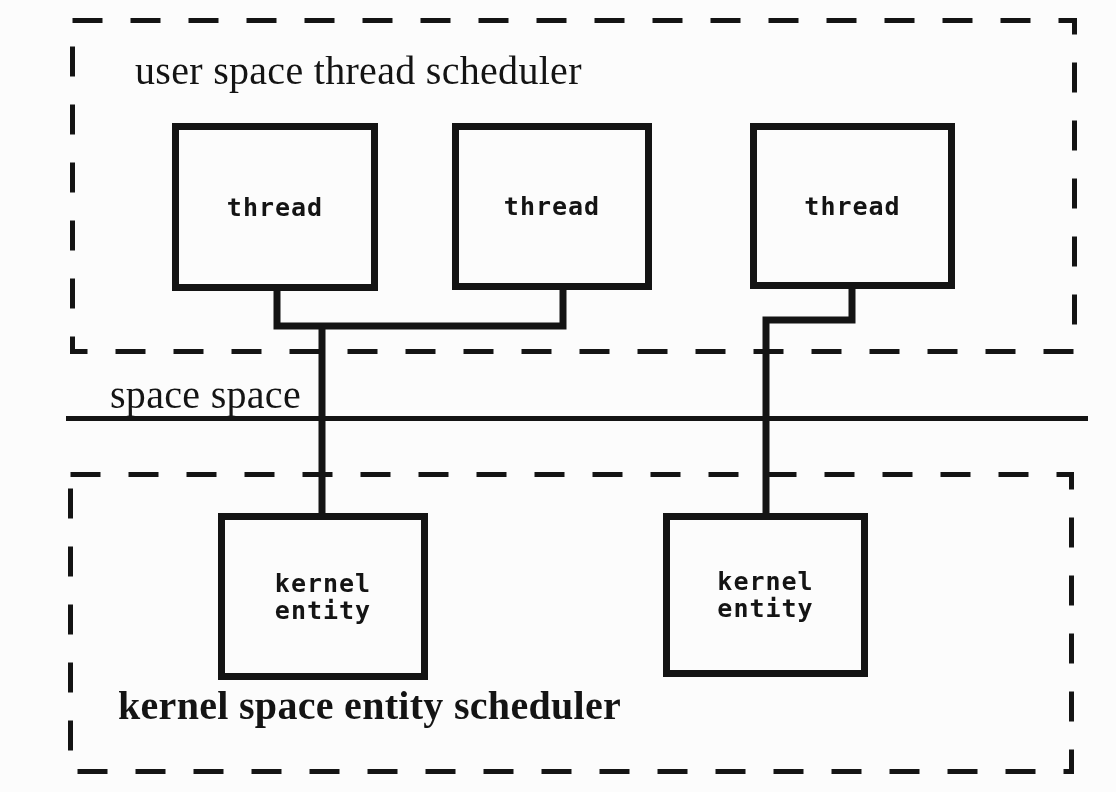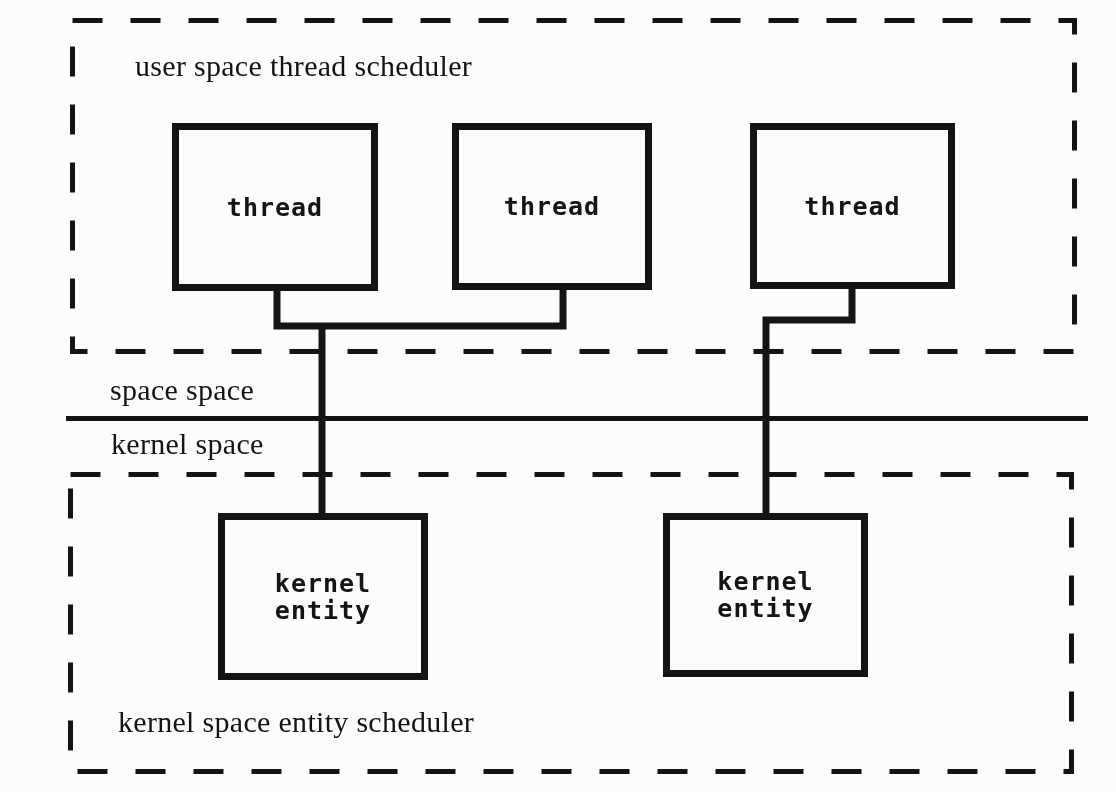--- a/index.html
+++ b/index.html
@@ -14,21 +14,21 @@
     overflow:hidden;
     font-family:"Liberation Serif","DejaVu Serif",serif;
     color:var(--line);
   }
   svg.wires{position:absolute;left:0;top:0;z-index:0;}
   svg.wires .stroke{stroke:var(--line);fill:none;}
   svg.wires .dashed{stroke-dasharray:30 28;}
 
   .label{
     position:absolute;z-index:2;
-    font-size:30px;line-height:1.1;
+    font-size:40px;line-height:1.1;
     white-space:nowrap;
     letter-spacing:0.3px;
   }
   .node{
     position:absolute;z-index:1;
     box-sizing:border-box;
     border:7px solid var(--line);
     background:var(--background);
     display:flex;align-items:center;justify-content:center;
     text-align:center;
@@ -45,21 +45,21 @@
   .t1{left:172px;top:123px;width:206px;height:168px;}
   .t2{left:452px;top:123px;width:200px;height:167px;}
   .t3{left:750px;top:123px;width:205px;height:166px;}
   
   .k1{left:218px;top:513px;width:210px;height:167px;}
   .k2{left:663px;top:513px;width:205px;height:164px;}
   
   .lbl-user-scheduler{left:135px;top:49px;}
   .lbl-user-space{left:110px;top:373px;}
   .lbl-kernel-space{left:111px;top:427px;}
-  .lbl-kernel-scheduler{left:118px;top:705px;}
+  .lbl-kernel-scheduler{left:118px;top:684px;font-weight:bold;}
 </style>
 </head>
 <body>
 
 <div class="stage">
 
   <svg class="wires" width="1116" height="792" viewBox="0 0 1116 792">
 
     <rect class="stroke dashed" x="72.5" y="20.5" width="1002" height="331" stroke-width="5"></rect>
 
@@ -71,21 +71,20 @@
 
     <line class="stroke" x1="322" y1="323" x2="322" y2="517" stroke-width="7"></line>
 
     <path class="stroke" d="M852 289 L852 320 L766 320 L766 517" stroke-width="7"></path>
   </svg>
 
   <div class="label lbl-user-scheduler">user space thread scheduler</div>
 
   <div class="label lbl-user-space">space space</div>
 
-  <div class="label lbl-kernel-space">kernel space</div>
 
   <div class="label lbl-kernel-scheduler">kernel space entity scheduler</div>
 
   <div class="node t1">
     <span class="node-label">thread</span>
   </div>
   <div class="node t2">
     <span class="node-label">thread</span>
   </div>
   <div class="node t3">

